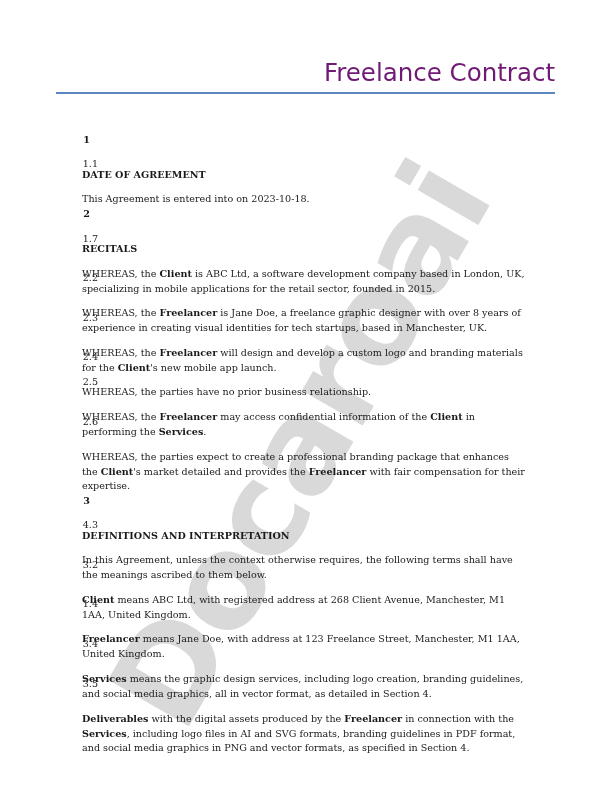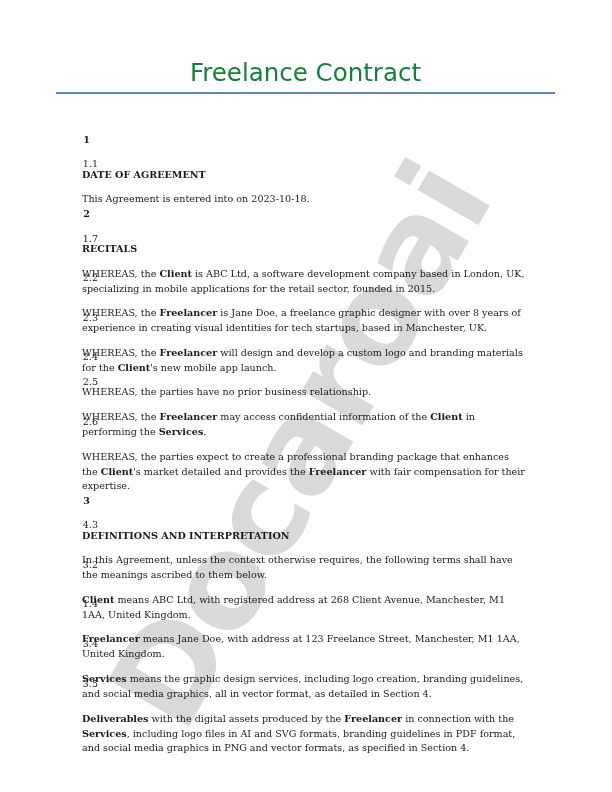--- a/index.html
+++ b/index.html
@@ -1,17 +1,17 @@
 <!DOCTYPE html>
 <html><head>
   <meta charset="utf-8">
   <style>
     html, body { margin: 0; padding: 0; background: #ffffff; }
     body { width: 612px; height: 792px; position: relative; overflow: hidden; font-family: "DejaVu Serif", serif; color: #1a1a1a; }
-    .title { position: absolute; left: 56px; top: 56px; width: 499px; text-align: center; font-family: "DejaVu Sans", sans-serif; font-size: 24.5px; color: #15803d; letter-spacing: 0px; line-height: 34px; }
+    .title { position: absolute; left: 56px; top: 56px; width: 499px; text-align: right; font-family: "DejaVu Sans", sans-serif; font-size: 24.5px; color: #701a75; letter-spacing: 0px; line-height: 34px; }
     .title-rule { position: absolute; left: 56px; top: 92px; width: 499px; height: 1.5px; background: #5b86c4; }
     .watermark { position: absolute; left: 0; top: 0; width: 612px; height: 792px; pointer-events: none; z-index: 0; }
     .watermark span { position: absolute; left: 300px; top: 445px; transform: translate(-50%, -50%) rotate(-60deg); font-family: "DejaVu Sans", sans-serif; font-weight: bold; font-size: 128px; color: #d9d9d9; white-space: nowrap; letter-spacing: -2px; }
     .content { position: absolute; left: 0; top: 0; width: 612px; z-index: 1; }
     .row { position: absolute; left: 0; width: 612px; font-size: 9.6px; line-height: 14.6px; }
     .num { position: absolute; left: 68px; width: 30px; text-align: right; }
     .num.h { left: 62px; width: 28px; font-weight: bold; }
     .txt { position: absolute; left: 82px; width: 445px; margin-top: 35px; }
     .txt.h { font-weight: bold; }
     b { font-weight: bold; }

